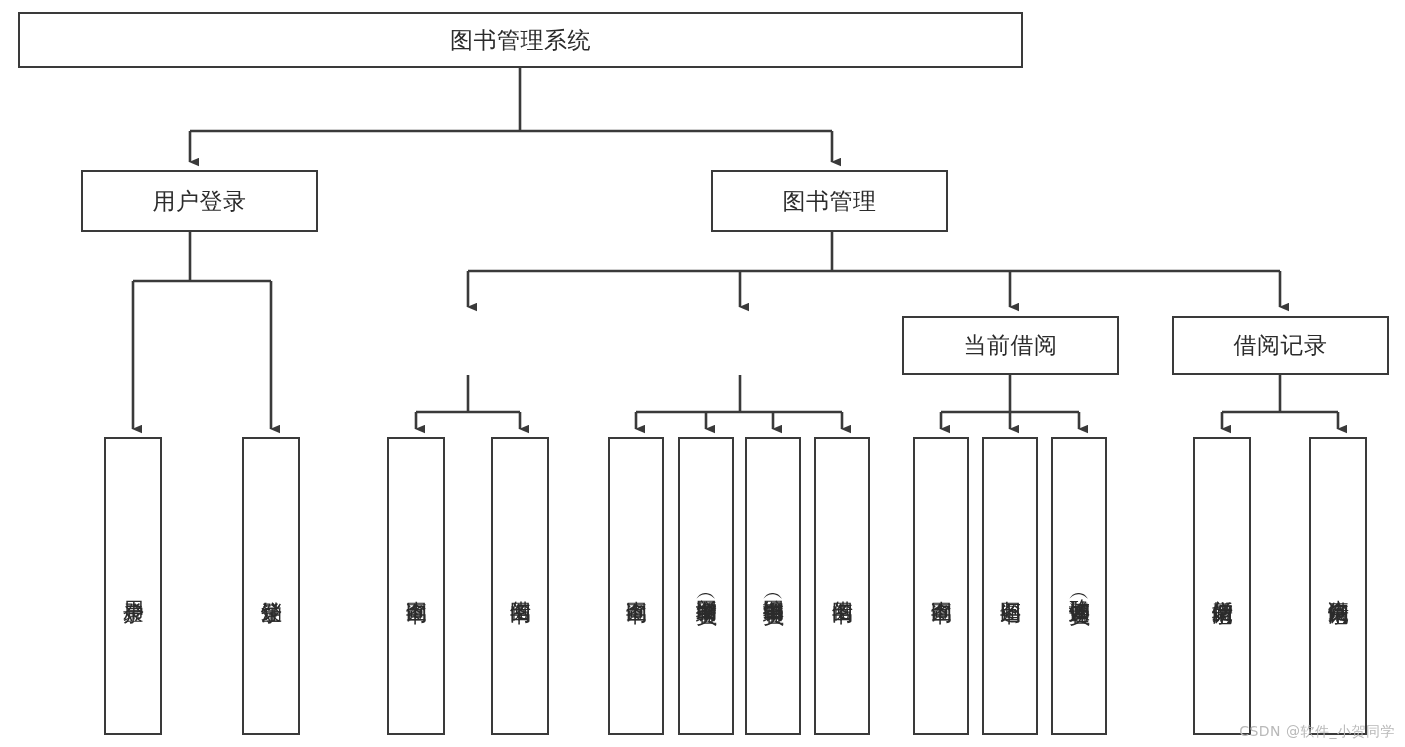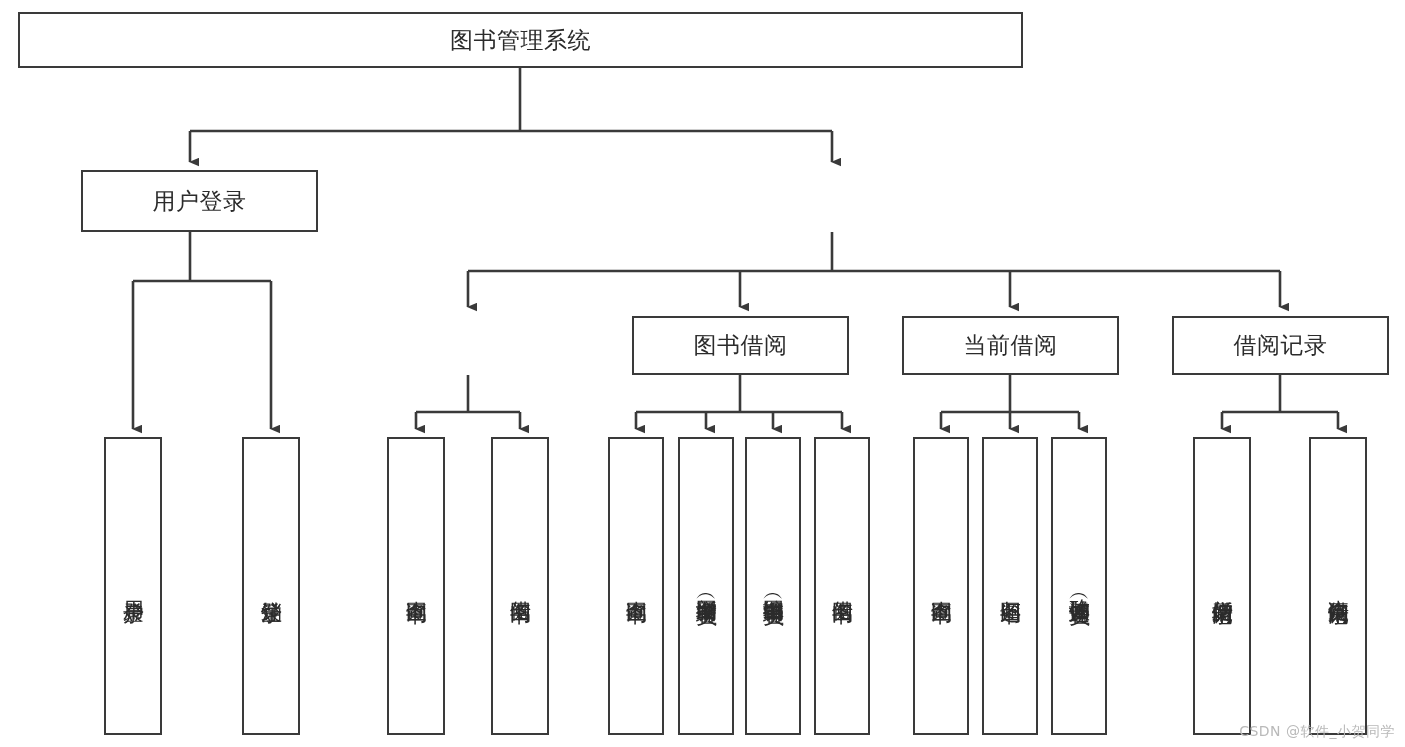--- a/index.html
+++ b/index.html
@@ -124,24 +124,24 @@
     </g>
   </svg>
 
   <div class="node-box" style="left:18px; top:12px; width:1005px; height:56px;">
     <span class="node-label-h">图书管理系统</span>
   </div>
 
   <div class="node-box" style="left:81px; top:170px; width:237px; height:62px;">
     <span class="node-label-h">用户登录</span>
   </div>
+  <div class="node-box" style="left:711px; top:170px; width:237px; height:62px;">
+    <span class="node-label-h">图书管理</span>
+  </div>
 
-  <div class="node-box" style="left:632px; top:316px; width:217px; height:59px;">
-    <span class="node-label-h">图书借阅</span>
-  </div>
   <div class="node-box" style="left:902px; top:316px; width:217px; height:59px;">
     <span class="node-label-h">当前借阅</span>
   </div>
   <div class="node-box" style="left:1172px; top:316px; width:217px; height:59px;">
     <span class="node-label-h">借阅记录</span>
   </div>
 
   <div class="node-box node-leaf" style="left:104px; top:437px; width:58px; height:298px;">
     <span class="node-label-v">用户登录</span>
   </div>

